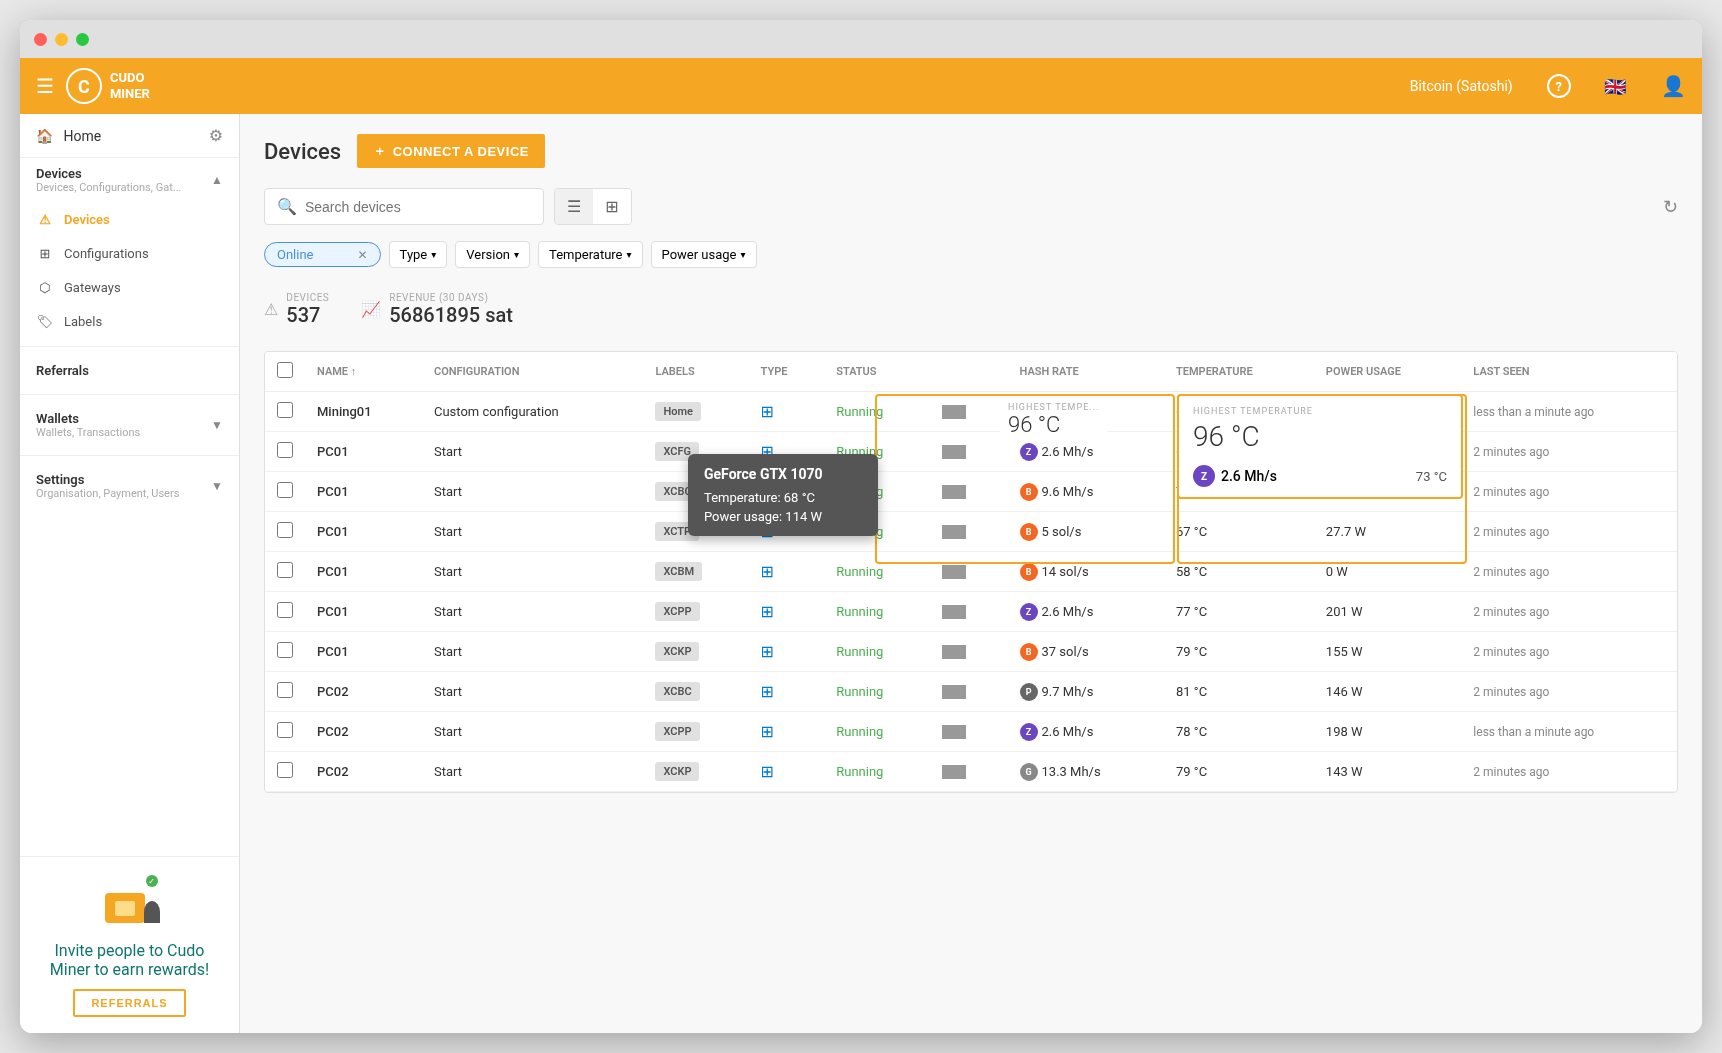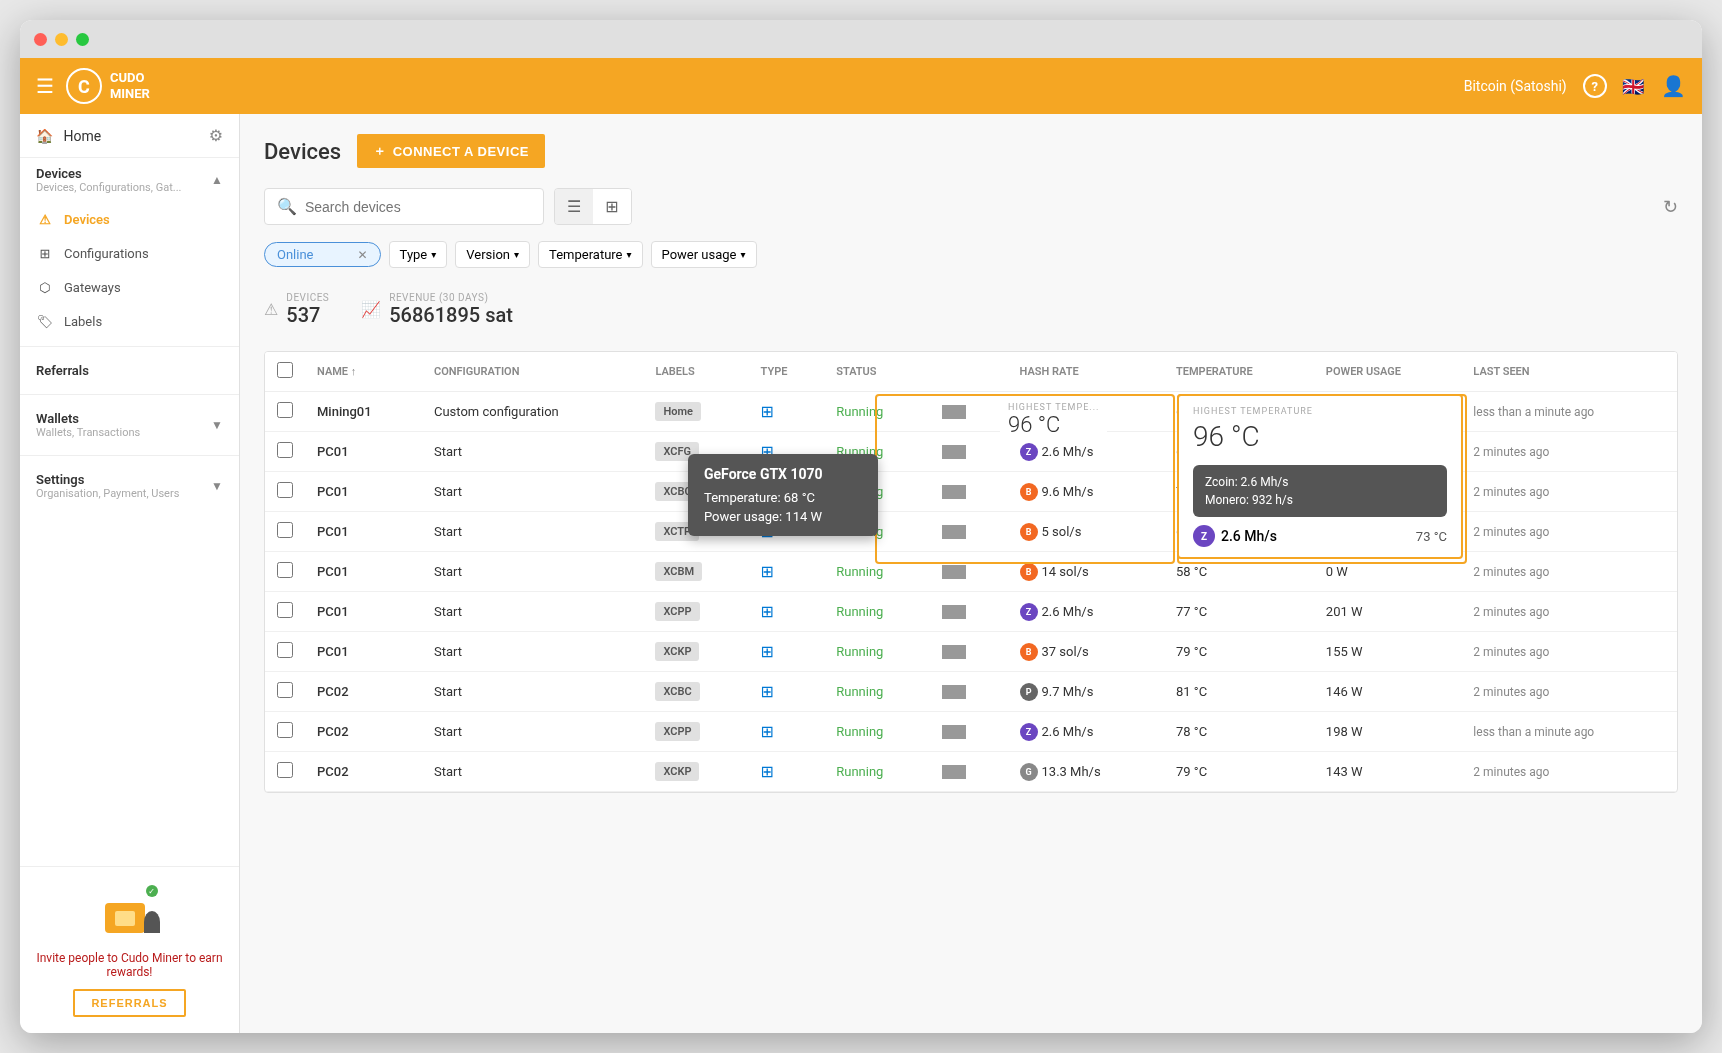--- a/index.html
+++ b/index.html
@@ -14,39 +14,39 @@
     .dot-green { background: #28c840; }
     
     
     .app { display: flex; flex-direction: column; flex: 1; overflow: hidden; }
     
     
     .topnav { background: #f5a623; height: 56px; display: flex; align-items: center; padding: 0 16px; flex-shrink: 0; }
     .hamburger { color: white; font-size: 20px; cursor: pointer; margin-right: 12px; }
     .logo { display: flex; align-items: center; gap: 8px; color: white; font-weight: bold; font-size: 16px; }
     .logo-icon { width: 36px; height: 36px; border: 2px solid white; border-radius: 50%; display: flex; align-items: center; justify-content: center; font-size: 18px; }
-    .topnav-right { margin-left: auto; display: flex; align-items: center; gap: 16px; color: white; font-size: 14px; }
+    .topnav-right { margin-left: auto; display: flex; align-items: center; gap: 34px; color: white; font-size: 14px; }
     .flag { font-size: 18px; }
     
     
     .main { display: flex; flex: 1; overflow: hidden; }
     
     
     .sidebar { width: 220px; background: white; border-right: 1px solid #e0e0e0; display: flex; flex-direction: column; flex-shrink: 0; overflow-y: auto; }
     .sidebar-home { display: flex; align-items: center; padding: 12px 16px; gap: 10px; font-size: 14px; color: #333; border-bottom: 1px solid #eee; }
     .sidebar-item { display: flex; align-items: center; padding: 8px 16px; gap: 10px; font-size: 13px; color: #555; cursor: pointer; }
     .sidebar-item.active { color: #f5a623; font-weight: 600; }
     .sidebar-item .icon { width: 18px; height: 18px; display: flex; align-items: center; justify-content: center; }
     .sidebar-divider { border: none; border-top: 1px solid #eee; margin: 8px 0; }
     .sidebar-section-header { display: flex; align-items: center; justify-content: space-between; padding: 8px 16px; }
     .sidebar-section-name { font-size: 13px; font-weight: 600; color: #333; }
     .sidebar-sub { font-size: 11px; color: #aaa; padding: 0 16px 4px; }
     .sidebar-bottom { margin-top: auto; padding: 16px; text-align: center; border-top: 1px solid #eee; }
     .referral-img { width: 80px; height: 60px; margin: 0 auto 8px; position: relative; }
-    .referral-text { font-size: 12px; color: #b91c1c; margin-bottom: 10px; }
+    .referral-text { font-size: 16px; color: #0f766e; margin-bottom: 10px; }
     .referral-btn { border: 2px solid #f5a623; color: #f5a623; background: white; padding: 6px 16px; font-size: 11px; font-weight: 700; letter-spacing: 1px; cursor: pointer; border-radius: 2px; }
     
     
     .content { flex: 1; background: #f8f8f8; overflow-y: auto; padding: 20px 24px; position: relative; }
     .content-header { display: flex; align-items: center; gap: 16px; margin-bottom: 20px; }
     .page-title { font-size: 22px; font-weight: 500; color: #333; }
     .connect-btn { display: flex; align-items: center; gap: 6px; background: #f5a623; color: white; border: none; padding: 8px 16px; font-size: 13px; font-weight: 700; cursor: pointer; letter-spacing: 0.5px; border-radius: 2px; }
     .settings-icon-btn { background: none; border: none; cursor: pointer; color: #888; font-size: 18px; margin-left: auto; }
     
     
@@ -472,24 +472,20 @@
 
         <div style="position:absolute; top:284px; left:760px; z-index:20; background:white; padding:4px 8px;">
           <div style="font-size:9px; letter-spacing:1px; color:#aaa; text-transform:uppercase;">HIGHEST TEMPE...</div>
           <div style="font-size:22px; font-weight:300; color:#333;">96 °C</div>
         </div>
 
         <div style="position:absolute; top:280px; left:937px; width:286px; background:white; border:2px solid #f5a623; border-radius:4px; z-index:50; padding:10px 14px;">
           <div style="font-size:9px; letter-spacing:1px; color:#aaa; text-transform:uppercase; margin-bottom:4px;">HIGHEST TEMPERATURE</div>
           <div style="font-size:28px; font-weight:300; color:#333; margin-bottom:12px;">96 °C</div>
 
-          <div style="background:#555; color:white; border-radius:6px; padding:10px 12px; margin-bottom:8px;">
-            <div style="font-size:12px; margin-bottom:4px;">Zcoin: 2.6 Mh/s</div>
-            <div style="font-size:12px;">Monero: 932 h/s</div>
-          </div>
 
           <div style="display:flex; align-items:center; justify-content:space-between;">
             <div style="display:flex; align-items:center; gap:6px;">
               <div style="width:22px; height:22px; border-radius:50%; background:#6b46c1; display:flex; align-items:center; justify-content:center; color:white; font-size:10px; font-weight:bold;">Z</div>
               <span style="font-size:14px; font-weight:500;">2.6 Mh/s</span>
             </div>
             <span style="font-size:13px; color:#555;">73 °C</span>
           </div>
         </div>
 

